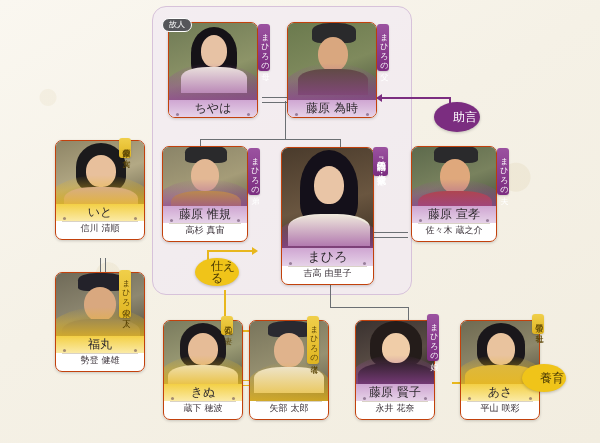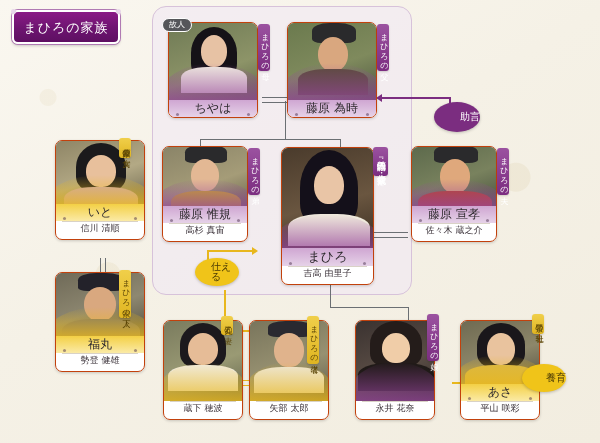--- a/index.html
+++ b/index.html
@@ -91,39 +91,36 @@
   .vtag.pur{background:linear-gradient(180deg,#9b52a0,#7b2d80);color:#fff;}
   .vtag.gold{background:linear-gradient(180deg,#f0cf4a,#e0b521);color:#5a4405;}
   .vtag.big{font-size:9px;padding:6px 3px;}
 
   
   .chip{position:absolute;z-index:6;background:#55565a;color:#fff;font-size:8px;
     border-radius:10px;padding:2px 6px;line-height:1;border:1px solid #fff;}
 
   
   .badge{position:absolute;z-index:7;border-radius:50%;display:flex;
-    align-items:center;justify-content:flex-end;font-size:10px;line-height:1;
+    align-items:center;justify-content:center;font-size:12px;line-height:1;
     box-shadow:0 1px 3px rgba(0,0,0,.22);padding-left:16px;}
   .badge.pur{background:#7b2d80;color:#fff;}
   .badge.gold{background:#f0c419;color:#4a3a04;}
 
   
   .face{position:absolute;border-radius:50% 50% 46% 46%;}
   .hair{position:absolute;border-radius:50% 50% 30% 30%;}
   .hat{position:absolute;background:#2a2a2c;border-radius:40% 40% 20% 20%;}
   .body{position:absolute;border-radius:40% 40% 0 0;}
 </style>
 </head>
 <body>
 
 <div id="stage">
 
-  <div class="title-plate">
-    <span>まひろの家族</span>
-  </div>
 
   <div class="family-panel"></div>
 
   <div class="dbl" style="left:262px;top:97px;width:48px;"></div>
 
   <div class="ln v" style="left:285px;top:101px;height:38px;"></div>
 
   <div class="ln h" style="left:200px;top:139px;width:140px;"></div>
 
   <div class="ln v" style="left:200px;top:139px;height:12px;"></div>
@@ -269,20 +266,21 @@
 
   <div class="card gold" style="left:163px;top:320px;width:80px;height:100px;">
     <div class="inner">
       <div class="photo">
         <div class="sky" style="background:linear-gradient(160deg,#7a7b5e,#9a9a74 55%,#5e6049);"></div>
         <div class="hair" style="left:16px;top:2px;width:46px;height:44px;background:#1c191d;"></div>
         <div class="face" style="left:24px;top:12px;width:30px;height:32px;background:#e6bc97;"></div>
         <div class="body" style="left:4px;top:44px;width:70px;height:26px;background:#f1ecdf;"></div>
         <div class="curve"></div>
       </div>
+      <div class="namebar">きぬ</div>
       <div class="actorbar">蔵下 穂波</div>
     </div>
     <div class="vtag gold" style="left:58px;top:-4px;">乙丸の妻</div>
   </div>
 
   <div class="card gold" style="left:249px;top:320px;width:80px;height:100px;">
     <div class="inner">
       <div class="photo">
         <div class="sky" style="background:linear-gradient(160deg,#79755c,#979171 55%,#5c5846);"></div>
         <div class="hat" style="left:18px;top:0px;width:44px;height:16px;background:#2a2930;"></div>
@@ -297,20 +295,21 @@
 
   <div class="card pur" style="left:355px;top:320px;width:80px;height:100px;">
     <div class="inner">
       <div class="photo">
         <div class="sky" style="background:linear-gradient(160deg,#3a3230,#5a4d45 55%,#2d2725);"></div>
         <div class="hair" style="left:14px;top:0px;width:52px;height:46px;background:#241c1a;"></div>
         <div class="face" style="left:26px;top:12px;width:28px;height:30px;background:#f0cda8;"></div>
         <div class="body" style="left:2px;top:42px;width:76px;height:28px;background:#201a18;"></div>
         <div class="curve"></div>
       </div>
+      <div class="namebar">藤原 賢子</div>
       <div class="actorbar">永井 花奈</div>
     </div>
     <div class="vtag pur" style="left:72px;top:-6px;">まひろの娘</div>
   </div>
 
   <div class="card gold" style="left:460px;top:320px;width:80px;height:100px;">
     <div class="inner">
       <div class="photo">
         <div class="sky" style="background:linear-gradient(160deg,#6f6a52,#8d876a 55%,#55503f);"></div>
         <div class="hair" style="left:16px;top:2px;width:48px;height:44px;background:#1a171b;"></div>

